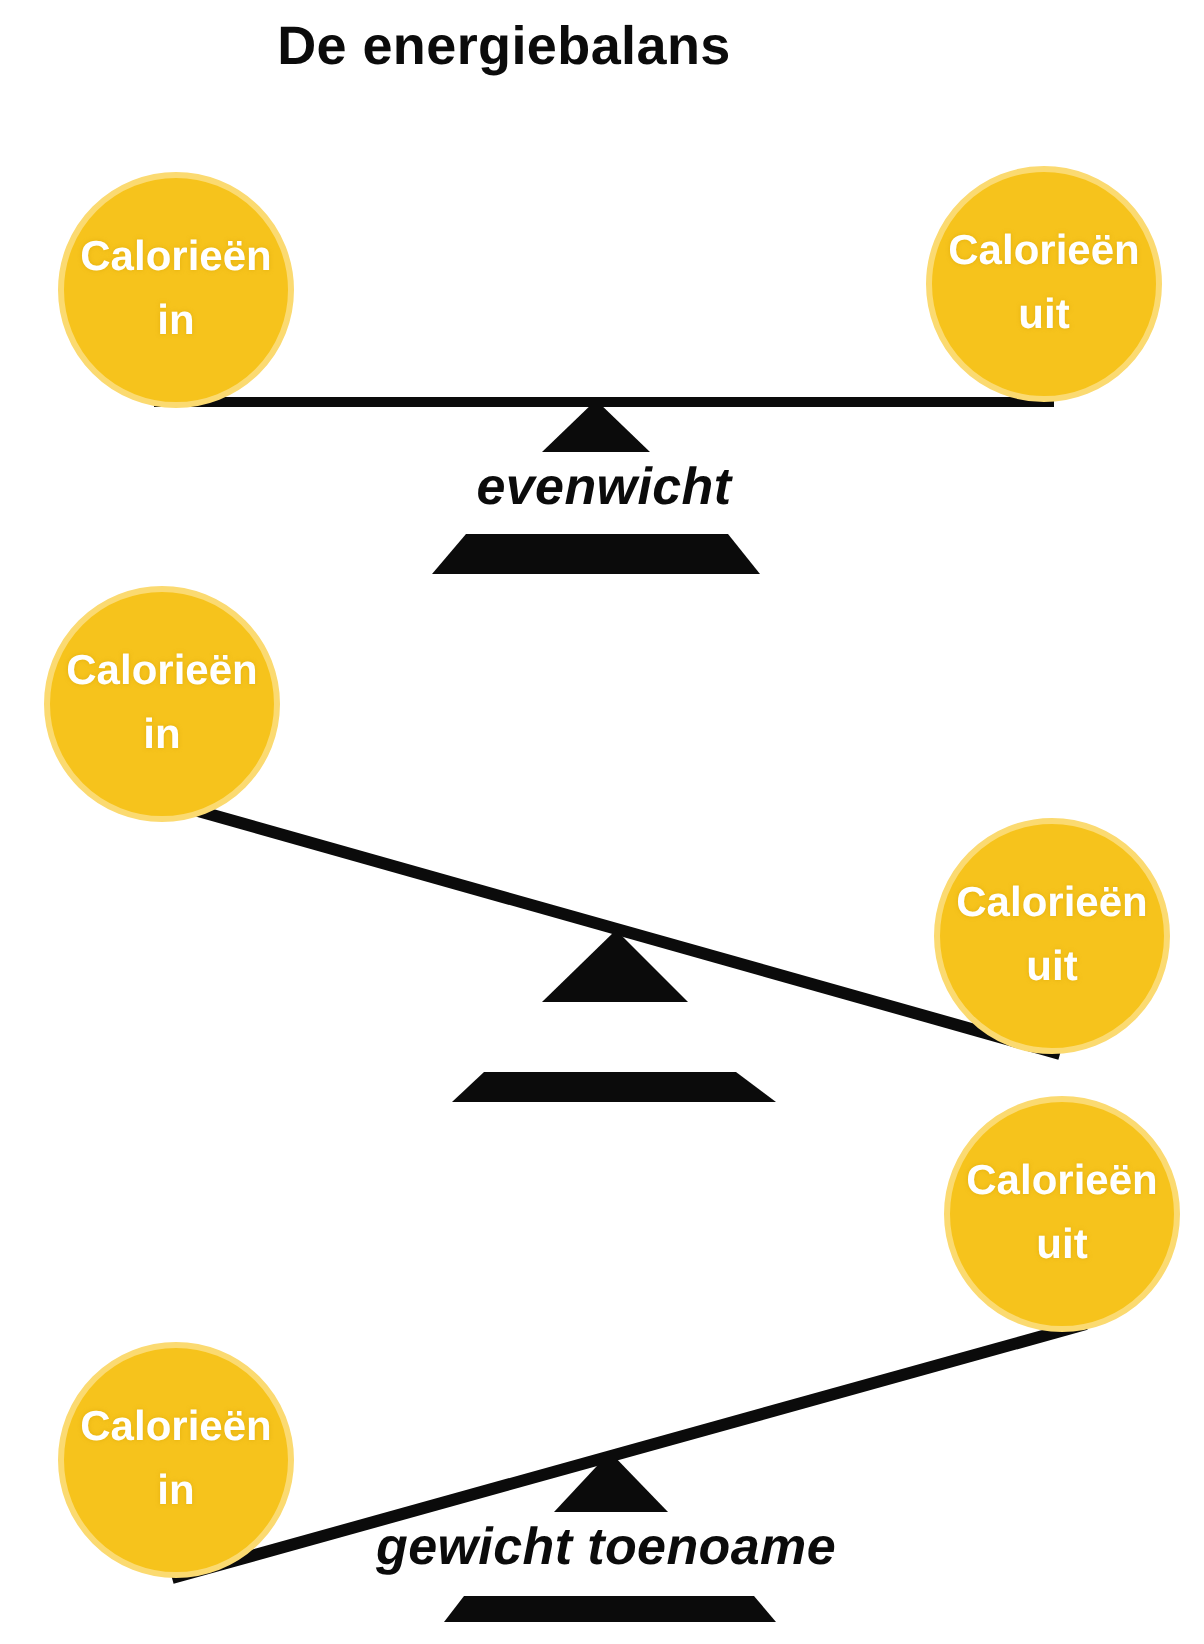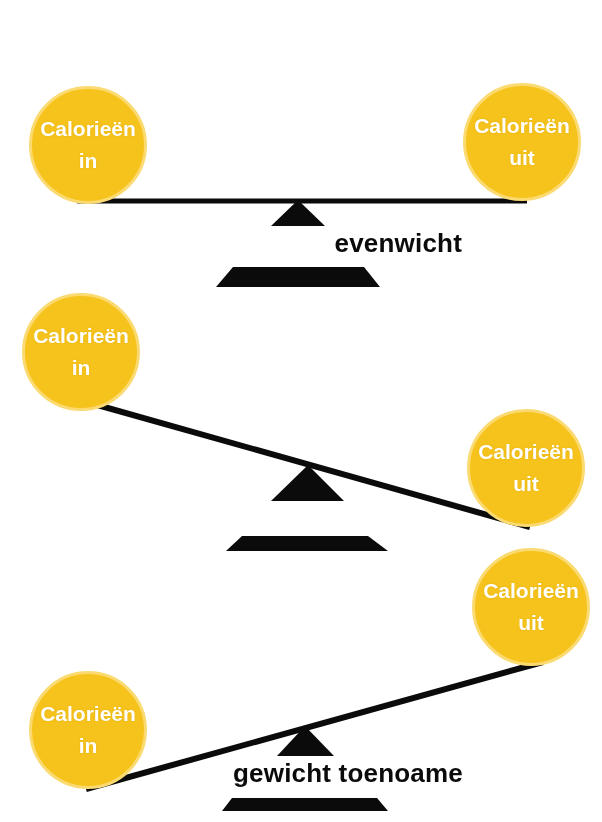--- a/index.html
+++ b/index.html
@@ -46,24 +46,25 @@
   }
   .c1l{left:29px;top:86px;}
   .c1r{left:463px;top:83px;}
   .c2l{left:22px;top:293px;}
   .c2r{left:467px;top:409px;}
   .c3r{left:472px;top:548px;}
   .c3l{left:29px;top:671px;}
   .bal-label{
     position:absolute;
     width:320px;
-    text-align:right;
+    text-align:center;
     font-size:26px;font-weight:bold;
     color:var(--ink);
     letter-spacing:0.2px;
+    font-style:italic;
   }
   .l1{left:142px;top:228px;}
   .l2{left:150px;top:501px;}
   .l3{left:143px;top:758px;}
 </style>
 </head>
 <body>
 
 <div class="stage">
 
@@ -75,20 +76,21 @@
 
     <line x1="76" y1="399" x2="530" y2="527" stroke="currentColor" stroke-width="6" stroke-linecap="butt"></line>
     <polygon points="308,465 344,501 271,501" fill="currentColor"></polygon>
     <polygon points="242,536 368,536 388,551 226,551" fill="currentColor"></polygon>
 
     <line x1="86" y1="789" x2="543" y2="662" stroke="currentColor" stroke-width="6" stroke-linecap="butt"></line>
     <polygon points="305,726 334,756 277,756" fill="currentColor"></polygon>
     <polygon points="232,798 377,798 388,811 222,811" fill="currentColor"></polygon>
   </svg>
 
+  <h1 class="title">De energiebalans</h1>
 
   <div class="circle c1l">
     <span>Calorieën</span>
     <span>in</span>
   </div>
   <div class="circle c1r">
     <span>Calorieën</span>
     <span>uit</span>
   </div>
   <div class="bal-label l1">evenwicht</div>

